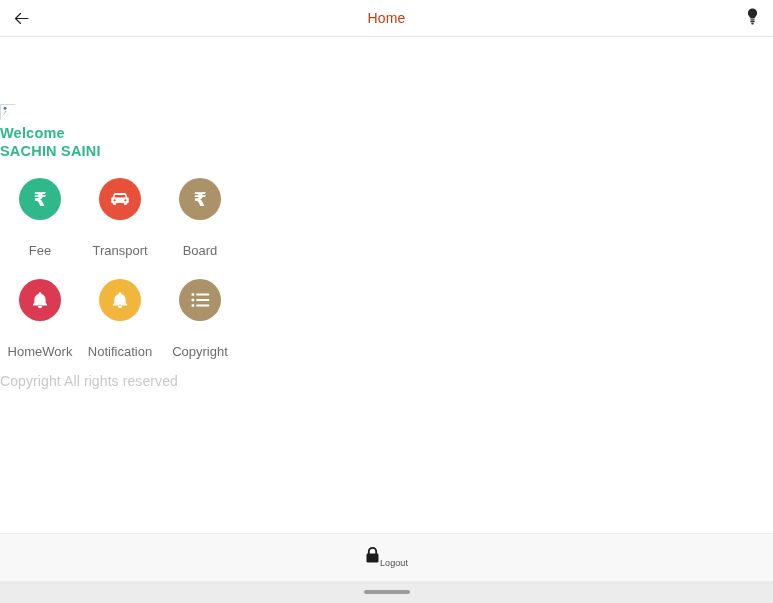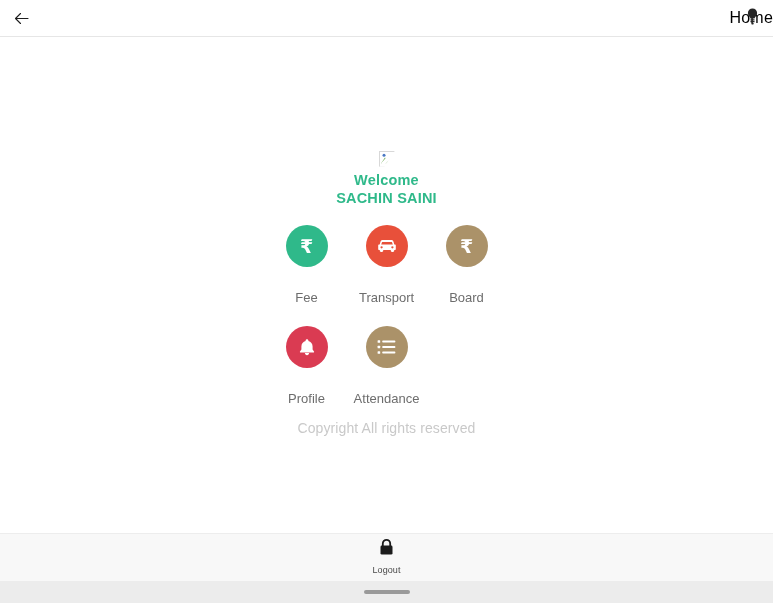--- a/index.html
+++ b/index.html
@@ -38,23 +38,23 @@
     height: 26px;
     display: flex;
     align-items: center;
     justify-content: center;
     cursor: pointer;
   }
   .back-btn svg { display: block; }
 
   .header-title {
     width: 100%;
-    text-align: right;
-    font-size: 16px;
-    color: #000000;
+    text-align: center;
+    font-size: 14px;
+    color: #c2410c;
     letter-spacing: 0.2px;
   }
 
   .header-action {
     position: absolute;
     right: 8px;
     top: 50%;
     transform: translateY(-50%);
     width: 26px;
     height: 26px;
@@ -69,24 +69,24 @@
     position: absolute;
     top: 38px;
     left: 0;
     right: 0;
     bottom: 70px;
     background: #ffffff;
     overflow: hidden;
   }
 
   .content {
-    padding-top: 113px;
+    padding-top: 66px;
     display: flex;
     flex-direction: column;
-    align-items: center;
+    align-items: flex-start;
   }
 
   
   .profile-img {
     width: 16px;
     height: 16px;
     margin-bottom: 4px;
     display: block;
   }
 
@@ -173,22 +173,21 @@
     top: 533px;
     background: #f8f8f8;
     border-top: 1px solid #ededed;
     display: flex;
     align-items: center;
     justify-content: center;
   }
 
   .logout-btn {
     display: flex;
-    flex-direction: column;
-    align-items: center;
+    align-items: flex-end;
     cursor: pointer;
     padding-bottom: 2px;
   }
 
   .logout-label {
     margin-top: 5px;
     font-size: 9px;
     color: #4a4a4a;
     letter-spacing: 0.1px;
   }
@@ -290,38 +289,49 @@
 
       <div class="menu-item">
         <div class="menu-circle" style="background:#da3b52">
           <span>
             <svg width="18" height="19" viewBox="0 0 18 19" fill="#ffffff">
               <path d="M9 1.2 c0.8 0 1.4 0.6 1.4 1.3 v0.5 c2.5 0.6 4.2 2.8 4.2 5.5 v3 l1.4 2 c0.3 0.4 0 1-0.5 1 H2.5 c-0.5 0-0.8-0.6-0.5-1 l1.4-2 v-3 c0-2.7 1.7-4.9 4.2-5.5 V2.5 C7.6 1.8 8.2 1.2 9 1.2 z"></path>
               <path d="M6.9 15.1 h4.2 c0 1.2-0.9 2.1-2.1 2.1 s-2.1-0.9-2.1-2.1 z"></path>
             </svg>
           </span>
         </div>
-        <div class="menu-label">Profile</div>
-      </div>
-
+        <div class="menu-label">HomeWork</div>
+      </div>
+
+      <div class="menu-item">
+        <div class="menu-circle" style="background:#f2b63c">
+          <span>
+            <svg width="18" height="19" viewBox="0 0 18 19" fill="#ffffff">
+              <path d="M9 1.2 c0.8 0 1.4 0.6 1.4 1.3 v0.5 c2.5 0.6 4.2 2.8 4.2 5.5 v3 l1.4 2 c0.3 0.4 0 1-0.5 1 H2.5 c-0.5 0-0.8-0.6-0.5-1 l1.4-2 v-3 c0-2.7 1.7-4.9 4.2-5.5 V2.5 C7.6 1.8 8.2 1.2 9 1.2 z"></path>
+              <path d="M6.9 15.1 h4.2 c0 1.2-0.9 2.1-2.1 2.1 s-2.1-0.9-2.1-2.1 z"></path>
+            </svg>
+          </span>
+        </div>
+        <div class="menu-label">Notification</div>
+      </div>
 
       <div class="menu-item">
         <div class="menu-circle" style="background:#ab9269">
           <span>
             <svg width="19" height="16" viewBox="0 0 19 16" fill="#ffffff">
               <rect x="0.6" y="1.2" width="2.6" height="2.6" rx="0.5"></rect>
               <rect x="5.2" y="1.6" width="13.2" height="1.9" rx="0.8"></rect>
               <rect x="0.6" y="6.7" width="2.6" height="2.6" rx="0.5"></rect>
               <rect x="5.2" y="7.1" width="13.2" height="1.9" rx="0.8"></rect>
               <rect x="0.6" y="12.2" width="2.6" height="2.6" rx="0.5"></rect>
               <rect x="5.2" y="12.6" width="13.2" height="1.9" rx="0.8"></rect>
             </svg>
           </span>
         </div>
-        <div class="menu-label">Attendance</div>
+        <div class="menu-label">Copyright</div>
       </div>
 
 
 
     </div>
 
     <div class="copyright">Copyright All rights reserved</div>
 
   </div>
 </div>

